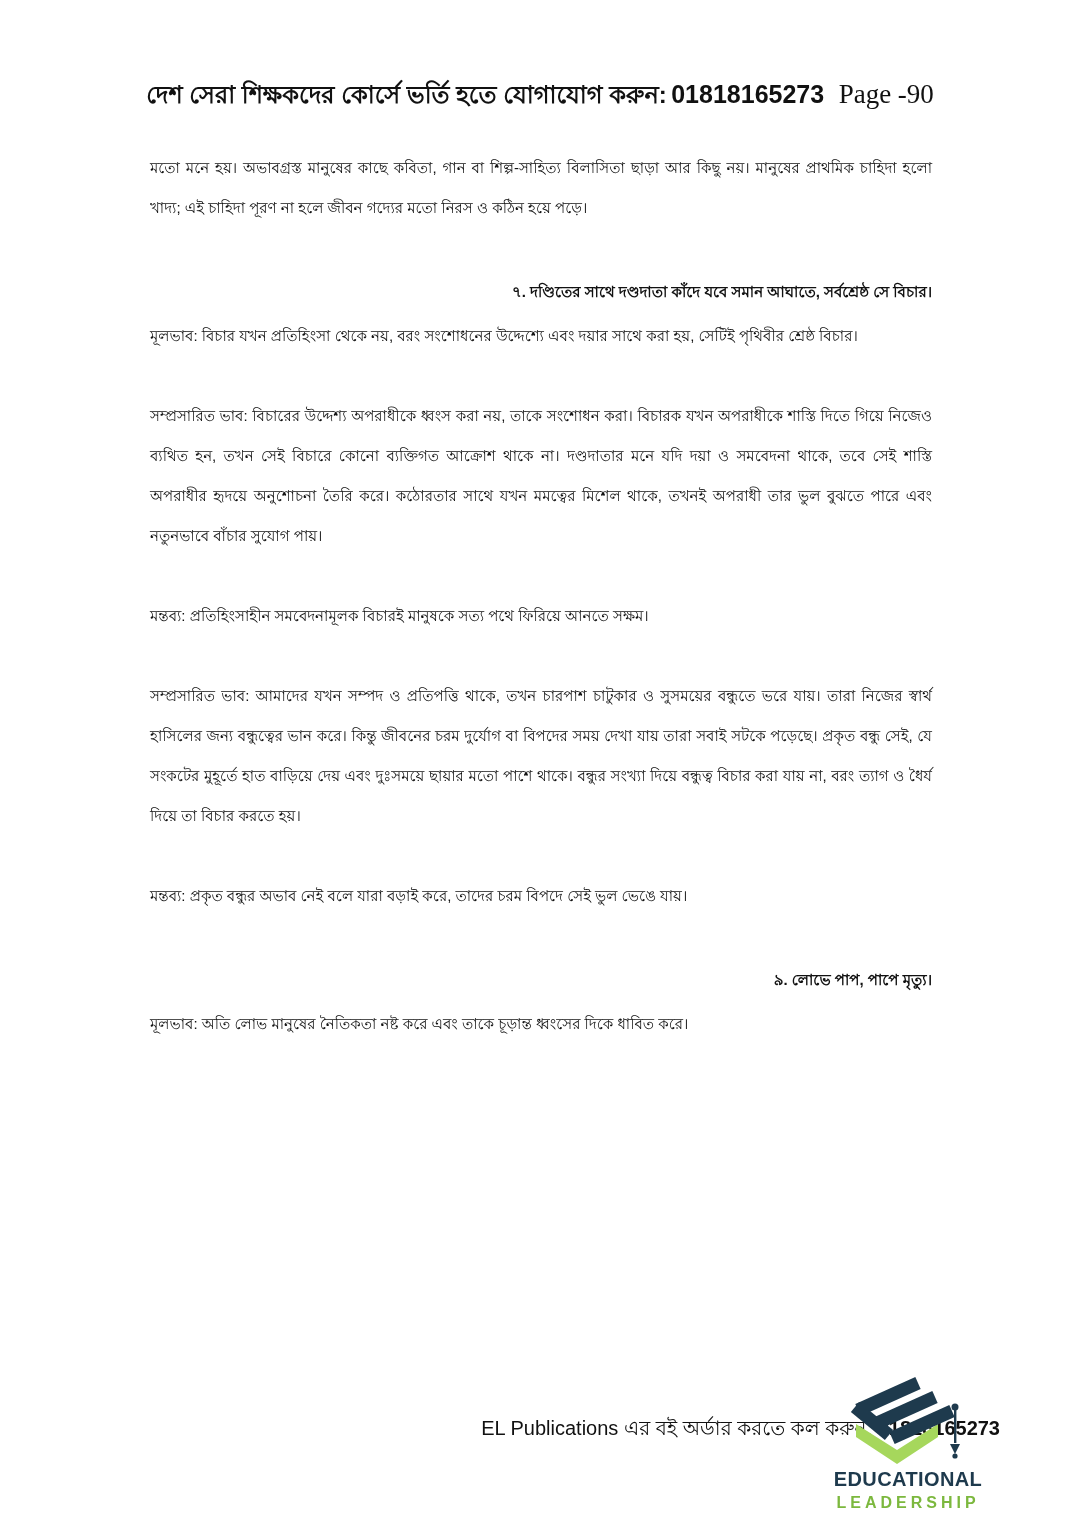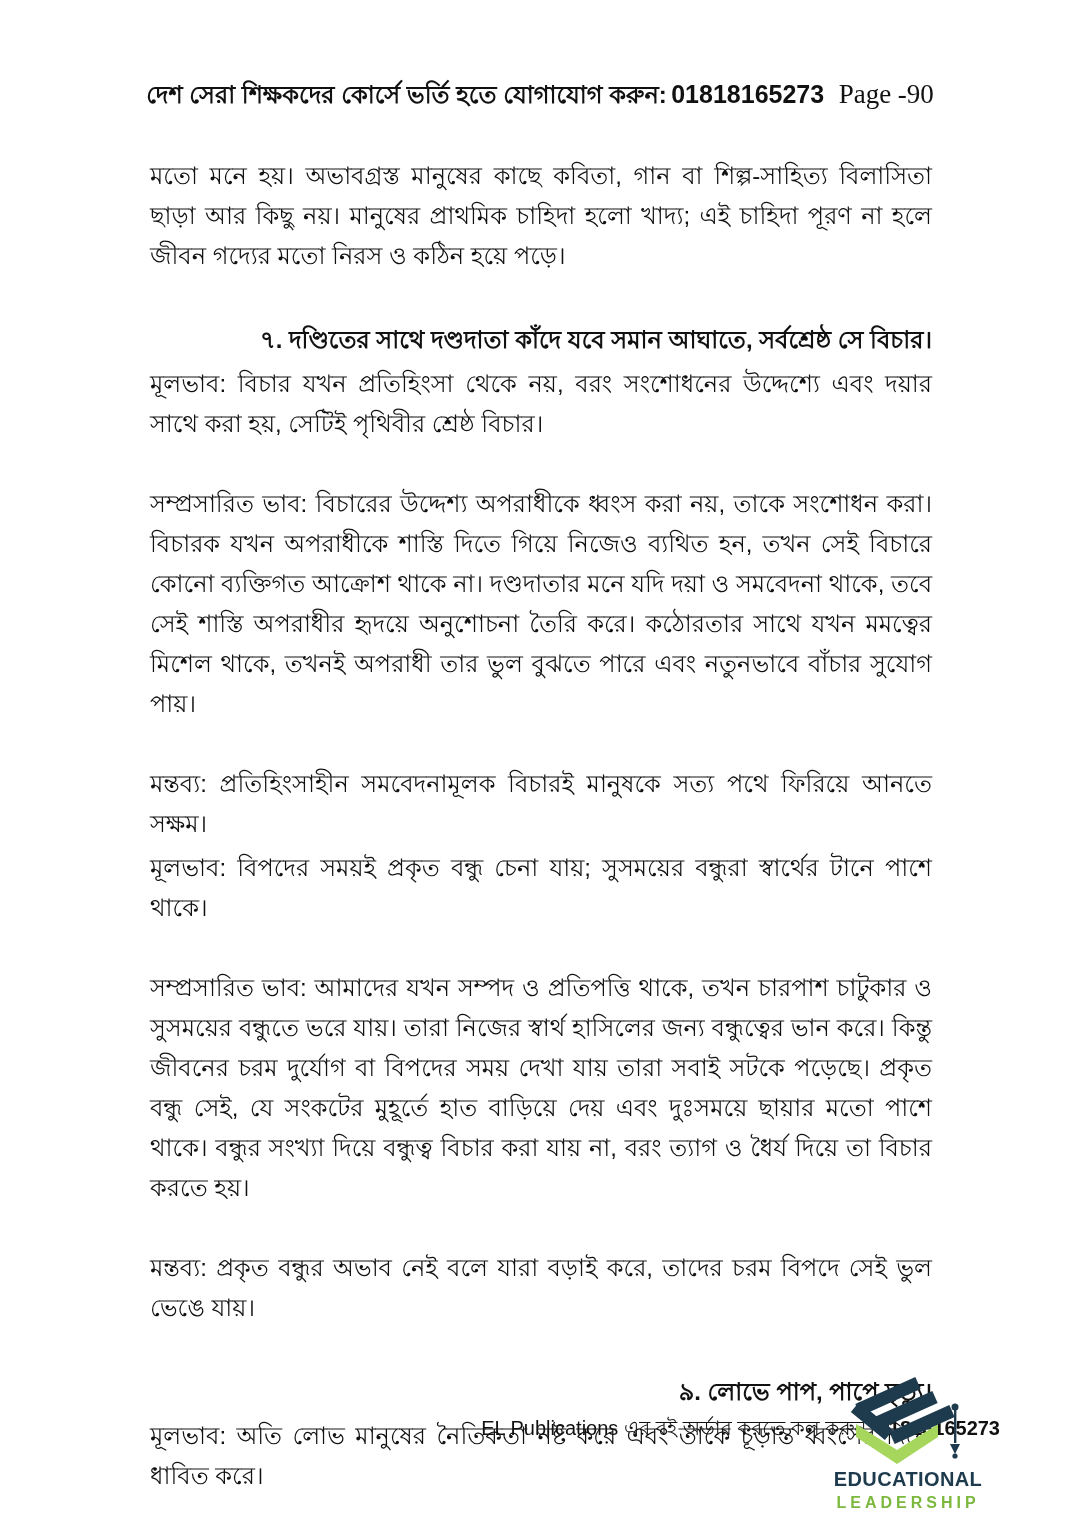--- a/index.html
+++ b/index.html
@@ -39,24 +39,24 @@
   }
   .header .pageno{
     font-family:"Liberation Serif","DejaVu Serif",serif;
     font-weight:400;
     font-size:27px;
     margin-left:10px;
   }
   
   .content{
     position:absolute;
-    top:140px;
+    top:132px;
     left:150px;
     width:782px;
-    font-size:24px;
+    font-size:15px;
     line-height:40px;
     text-align:justify;
   }
   .para{margin-top:40px;}
   .para.first{margin-top:16px;}
   .comment{margin-top:40px;}
   .sec-title{
     margin-top:44px;
     font-weight:700;
     text-align:right;
@@ -113,21 +113,20 @@
 
   <div class="content">
 
     <p class="para first">মতো মনে হয়। অভাবগ্রস্ত মানুষের কাছে কবিতা, গান বা শিল্প-সাহিত্য বিলাসিতা ছাড়া আর কিছু নয়। মানুষের প্রাথমিক চাহিদা হলো খাদ্য; এই চাহিদা পূরণ না হলে জীবন গদ্যের মতো নিরস ও কঠিন হয়ে পড়ে।</p>
 
     <p class="sec-title">৭. দণ্ডিতের সাথে দণ্ডদাতা কাঁদে যবে সমান আঘাতে, সর্বশ্রেষ্ঠ সে বিচার।</p>
     <p class="mulbhab">মূলভাব: বিচার যখন প্রতিহিংসা থেকে নয়, বরং সংশোধনের উদ্দেশ্যে এবং দয়ার সাথে করা হয়, সেটিই পৃথিবীর শ্রেষ্ঠ বিচার।</p>
     <p class="para">সম্প্রসারিত ভাব: বিচারের উদ্দেশ্য অপরাধীকে ধ্বংস করা নয়, তাকে সংশোধন করা। বিচারক যখন অপরাধীকে শাস্তি দিতে গিয়ে নিজেও ব্যথিত হন, তখন সেই বিচারে কোনো ব্যক্তিগত আক্রোশ থাকে না। দণ্ডদাতার মনে যদি দয়া ও সমবেদনা থাকে, তবে সেই শাস্তি অপরাধীর হৃদয়ে অনুশোচনা তৈরি করে। কঠোরতার সাথে যখন মমত্বের মিশেল থাকে, তখনই অপরাধী তার ভুল বুঝতে পারে এবং নতুনভাবে বাঁচার সুযোগ পায়।</p>
     <p class="comment">মন্তব্য: প্রতিহিংসাহীন সমবেদনামূলক বিচারই মানুষকে সত্য পথে ফিরিয়ে আনতে সক্ষম।</p>
 
-    <p class="mulbhab">মূলভাব: বিপদের সময়ই প্রকৃত বন্ধু চেনা যায়; সুসময়ের বন্ধুরা স্বার্থের টানে পাশে থাকে।</p>
     <p class="para">সম্প্রসারিত ভাব: আমাদের যখন সম্পদ ও প্রতিপত্তি থাকে, তখন চারপাশ চাটুকার ও সুসময়ের বন্ধুতে ভরে যায়। তারা নিজের স্বার্থ হাসিলের জন্য বন্ধুত্বের ভান করে। কিন্তু জীবনের চরম দুর্যোগ বা বিপদের সময় দেখা যায় তারা সবাই সটকে পড়েছে। প্রকৃত বন্ধু সেই, যে সংকটের মুহূর্তে হাত বাড়িয়ে দেয় এবং দুঃসময়ে ছায়ার মতো পাশে থাকে। বন্ধুর সংখ্যা দিয়ে বন্ধুত্ব বিচার করা যায় না, বরং ত্যাগ ও ধৈর্য দিয়ে তা বিচার করতে হয়।</p>
     <p class="comment">মন্তব্য: প্রকৃত বন্ধুর অভাব নেই বলে যারা বড়াই করে, তাদের চরম বিপদে সেই ভুল ভেঙে যায়।</p>
 
     <p class="sec-title">৯. লোভে পাপ, পাপে মৃত্যু।</p>
     <p class="mulbhab">মূলভাব: অতি লোভ মানুষের নৈতিকতা নষ্ট করে এবং তাকে চূড়ান্ত ধ্বংসের দিকে ধাবিত করে।</p>
 
   </div>
 
   <div class="footer-line">
     <span class="latin">EL Publications</span>

